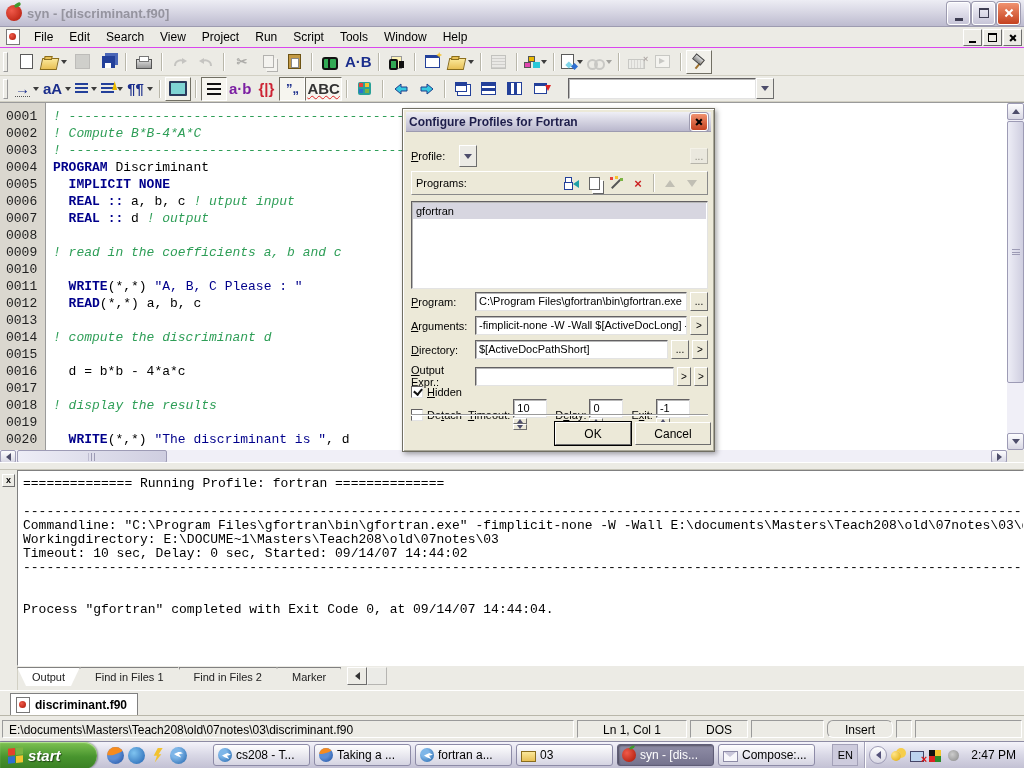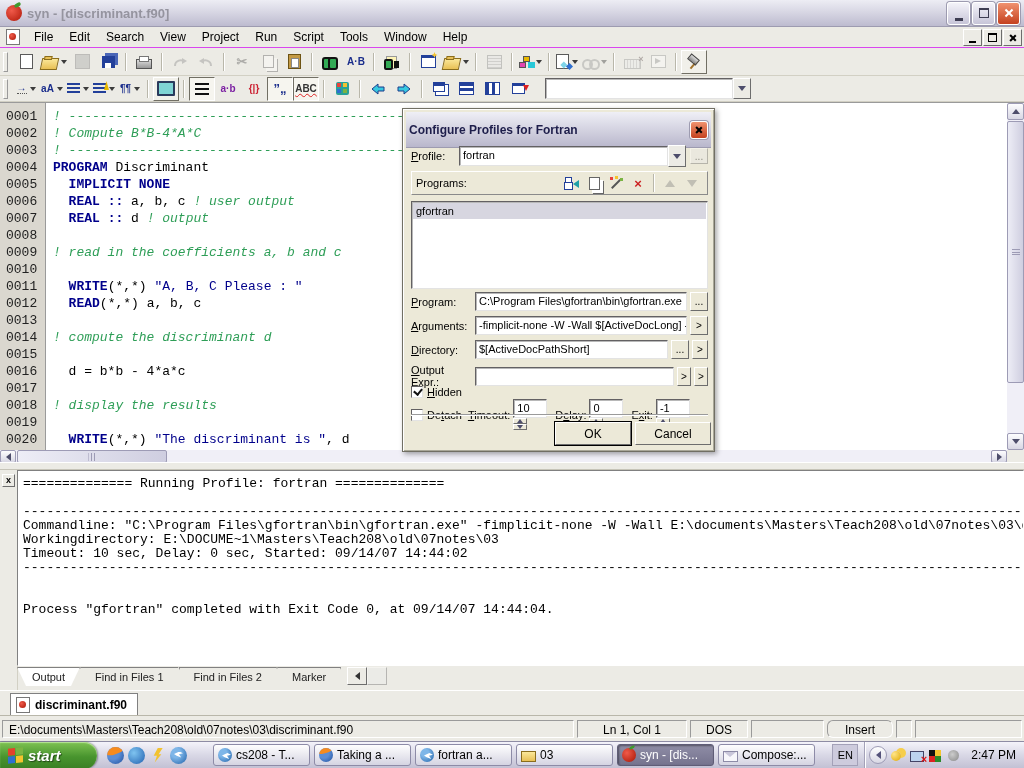--- a/index.html
+++ b/index.html
@@ -38,21 +38,21 @@
   
   .tbar{position:absolute;left:0;width:1024px;background:#ECEBE5;display:flex;align-items:center;box-sizing:border-box;border-bottom:1px solid #D2D0C4;}
   .tb1{top:48px;height:28px;} .tb2{top:76px;height:26px;}
   .grip{width:3px;height:18px;margin:0 5px 0 3px;border:1px solid;border-color:#fff #9a9a9a #9a9a9a #fff;}
   .tsep{width:1px;height:18px;background:#B9B7AA;border-right:1px solid #fff;margin:0 4px;}
   .tbtn{height:22px;min-width:22px;padding:0 1px;display:inline-flex;align-items:center;justify-content:center;border:1px solid transparent;position:relative;}
   .tbtn.framed{border-color:#fff #716F64 #716F64 #fff;background:#F1F0EA;}
   .tbtn.pressed{border-color:#716F64 #fff #fff #716F64;background:#F6F5EF;}
   .dis{opacity:.42;filter:grayscale(.9);}
   .caret{width:0;height:0;border-left:3px solid transparent;border-right:3px solid transparent;border-top:4px solid #3c3c3c;margin-left:3px;}
-  .glyph{font-size:10px;font-weight:bold;color:#1B2E8C;line-height:1;}
+  .glyph{font-size:15px;font-weight:bold;color:#1B2E8C;line-height:1;}
   .glyph.red{color:#C23;} .glyph.big{font-size:13px;}
   
   .ic{display:inline-block;position:relative;}
   .ic-page{width:11px;height:13px;background:#fff;border:1px solid #5a5a5a;}
   .ic-graysq{width:13px;height:13px;background:#A9A9A9;border:1px solid #7d7d7d;}
   .ic-floppies{width:13px;height:12px;background:#23409A;box-shadow:3px -3px 0 #4A66B8;position:relative;}
   .ic-floppies::after{content:"";position:absolute;left:3px;bottom:0;width:6px;height:5px;background:#fff;}
   .ic-folderopen{width:15px;height:10px;background:linear-gradient(#FBE89A,#E8C055);border:1px solid #8A6D1D;transform:skewX(-12deg);position:relative;top:2px;}
   .ic-folderopen::before{content:"";position:absolute;top:-3px;left:1px;width:6px;height:2px;background:#E8C055;border:1px solid #8A6D1D;}
   .ic-printer{width:14px;height:8px;background:linear-gradient(#DDD,#999);border:1px solid #555;position:relative;top:2px;}
@@ -125,21 +125,21 @@
   .arr.up{border-left:4px solid transparent;border-right:4px solid transparent;border-bottom:5px solid #4D4D6B;}
   .arr.dn{border-left:4px solid transparent;border-right:4px solid transparent;border-top:5px solid #4D4D6B;}
   .arr.lf{border-top:4px solid transparent;border-bottom:4px solid transparent;border-right:5px solid #4D4D6B;}
   .arr.rt{border-top:4px solid transparent;border-bottom:4px solid transparent;border-left:5px solid #4D4D6B;}
   .thumb{position:absolute;background:linear-gradient(to right,#EDEDF6,#CFCEE0);border:1px solid #9D9BB5;border-radius:2px;box-sizing:border-box;}
   .thumb .grips{position:absolute;left:50%;top:50%;transform:translate(-50%,-50%);width:8px;height:7px;background:repeating-linear-gradient(to bottom,#9D9BB5 0 1px,transparent 1px 3px);}
   .thumb.h .grips{width:7px;height:8px;background:repeating-linear-gradient(to right,#9D9BB5 0 1px,transparent 1px 3px);}
   
   .dialog{position:absolute;left:402px;top:108px;width:313px;height:344px;background:#ECE9D8;z-index:50;
      border:1px solid #716F64;box-shadow:inset 1px 1px 0 #fff,inset -1px -1px 0 #A9A798,2px 2px 5px rgba(0,0,0,.35);box-sizing:border-box;}
-  .dtitle{position:absolute;left:3px;top:3px;right:3px;height:36px;background:linear-gradient(to bottom,#EFEFF6,#B9B7CC);
+  .dtitle{position:absolute;left:3px;top:3px;right:3px;height:20px;background:linear-gradient(to bottom,#EFEFF6,#B9B7CC);
      display:flex;align-items:center;padding:4px 3px;box-sizing:border-box;border-bottom:1px solid #9D9BB0;}
   .dtitle .txt{font-weight:bold;font-size:12px;color:#1E1E4B;flex:1;}
   .dclose{width:16px;height:16px;border-radius:3px;border:1px solid #fff;background:linear-gradient(to bottom,#F0926F,#C4411F);display:flex;align-items:center;justify-content:center;box-shadow:0 0 0 1px #9D9BB0;}
   .drow{position:absolute;display:flex;align-items:center;font-size:11px;}
   .dlabel{font-size:11px;}
   .combo{display:flex;align-items:center;}
   .combo .field{height:14px;}
   .smallbtn{background:#ECE9D8;border:1px solid;border-color:#fff #6d6d6d #6d6d6d #fff;font-size:10px;display:inline-flex;align-items:center;justify-content:center;box-sizing:border-box;}
   .ptools{position:absolute;left:8px;top:62px;width:297px;height:24px;border:1px solid;border-color:#fff #8a8a8a #8a8a8a #fff;display:flex;align-items:center;padding:0 4px;box-sizing:border-box;background:#ECE9D8;}
   .ptbtn{width:22px;height:20px;display:inline-flex;align-items:center;justify-content:center;}
@@ -453,21 +453,21 @@
         <div class="ln">0018</div>
         <div class="ln">0019</div>
         <div class="ln">0020</div>
       </div>
     <div class="codearea" id="code">
         <div class="cl"><span class="cm">! ------------------------------------------------------------------</span></div>
         <div class="cl"><span class="cm">! Compute B*B-4*A*C</span></div>
         <div class="cl"><span class="cm">! ------------------------------------------------------------------</span></div>
         <div class="cl"><span class="kw">PROGRAM</span><span class="pl"> Discriminant</span></div>
         <div class="cl"><span class="pl">  </span><span class="kw">IMPLICIT NONE</span></div>
-        <div class="cl"><span class="pl">  </span><span class="kw">REAL</span><span class="pl"> </span><span class="kw">::</span><span class="pl"> a, b, c </span><span class="cm">! user output</span></div>
+        <div class="cl"><span class="pl">  </span><span class="kw">REAL</span><span class="pl"> </span><span class="kw">::</span><span class="pl"> a, b, c </span><span class="cm">! utput input</span></div>
         <div class="cl"><span class="pl">  </span><span class="kw">REAL</span><span class="pl"> </span><span class="kw">::</span><span class="pl"> d </span><span class="cm">! output</span></div>
         <div class="cl"></div>
         <div class="cl"><span class="cm">! read in the coefficients a, b and c</span></div>
         <div class="cl"></div>
         <div class="cl"><span class="pl">  </span><span class="kw">WRITE</span><span class="pl">(*,*) </span><span class="st">"A, B, C Please : "</span></div>
         <div class="cl"><span class="pl">  </span><span class="kw">READ</span><span class="pl">(*,*) a, b, c</span></div>
         <div class="cl"></div>
         <div class="cl"><span class="cm">! compute the discriminant d</span></div>
         <div class="cl"></div>
         <div class="cl"><span class="pl">  d = b*b - 4*a*c</span></div>
@@ -504,21 +504,20 @@
   <div class="dialog">
     <div class="dtitle">
       <span class="txt">Configure Profiles for Fortran</span>
       <span class="dclose">
           <span class="g-x s" style="width:8px;height:8px;"></span>
         </span>
     </div>
     <div class="drow" style="left:8px;top:36px;width:297px;">
       <span class="dlabel" style="width:48px;"><u>P</u>rofile:</span>
       <span class="combo" style="flex:1;">
-        <span class="tbx field" style="flex:1;">fortran</span>
         <span class="dropbtn" style="height:20px;">
             <span class="arr dn"></span>
           </span>
       </span>
       <span class="smallbtn dis" style="width:18px;height:16px;margin-left:4px;">...</span>
     </div>
     <div class="ptools">
       <span class="dlabel">Programs:</span>
       <span style="flex:1"></span>
       <span class="ptbtn">

